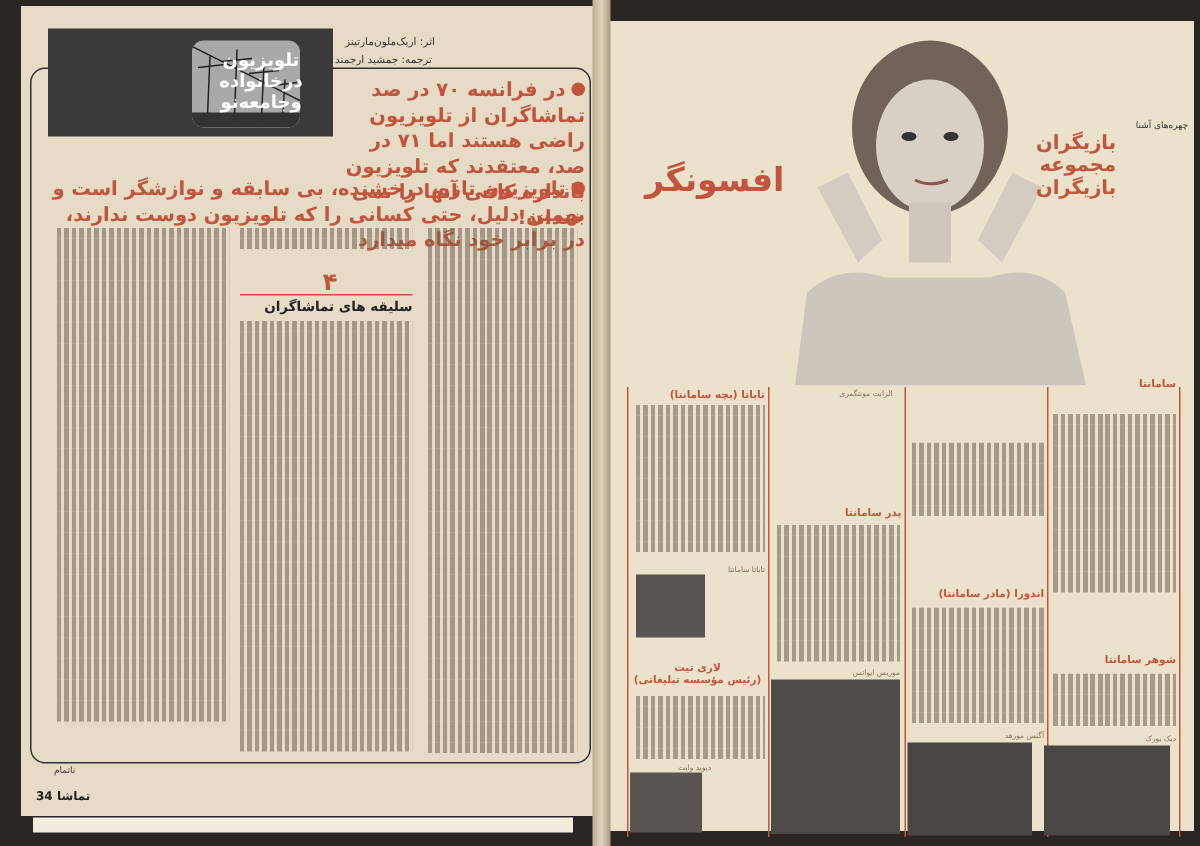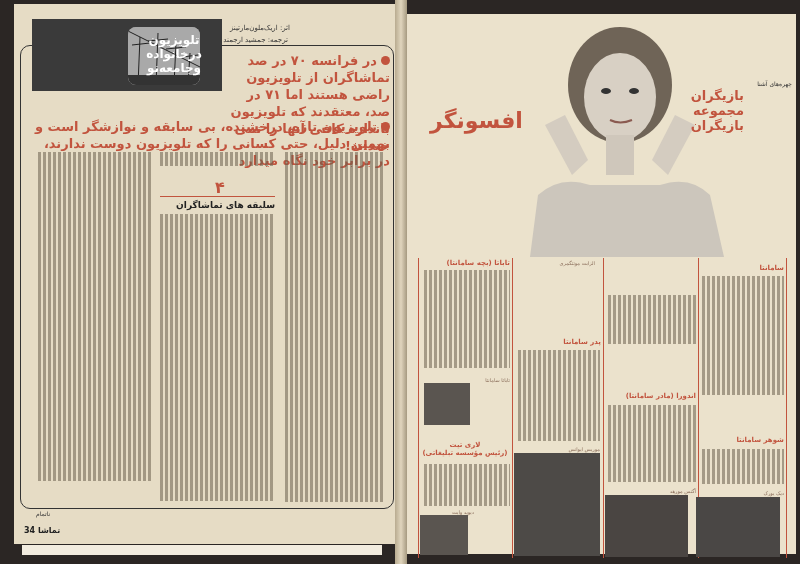--- a/index.html
+++ b/index.html
@@ -331,21 +331,21 @@
     <span></span>
     <span></span>
     <span></span>
     <span></span>
     <span></span>
     <span></span>
 </div>
 <div class="caption" style="left:608px;top:488px;width:88px;">آگنس مورهد</div>
 <div class="photo" style="left:605px;top:495px;width:83px;height:62px;background:#4a4542;"></div>
 
-<div class="red-title" style="left:700px;top:264px;width:84px;font-size:7px;">سامانتا</div>
+<div class="red-title" style="left:700px;top:252px;width:84px;font-size:7px;">سامانتا</div>
 <div class="col-text" style="left:702px;top:276px;width:82px;height:120px;">
   <span></span>
     <span></span>
     <span></span>
     <span></span>
     <span></span>
     <span></span>
     <span></span>
     <span></span>
     <span></span>

